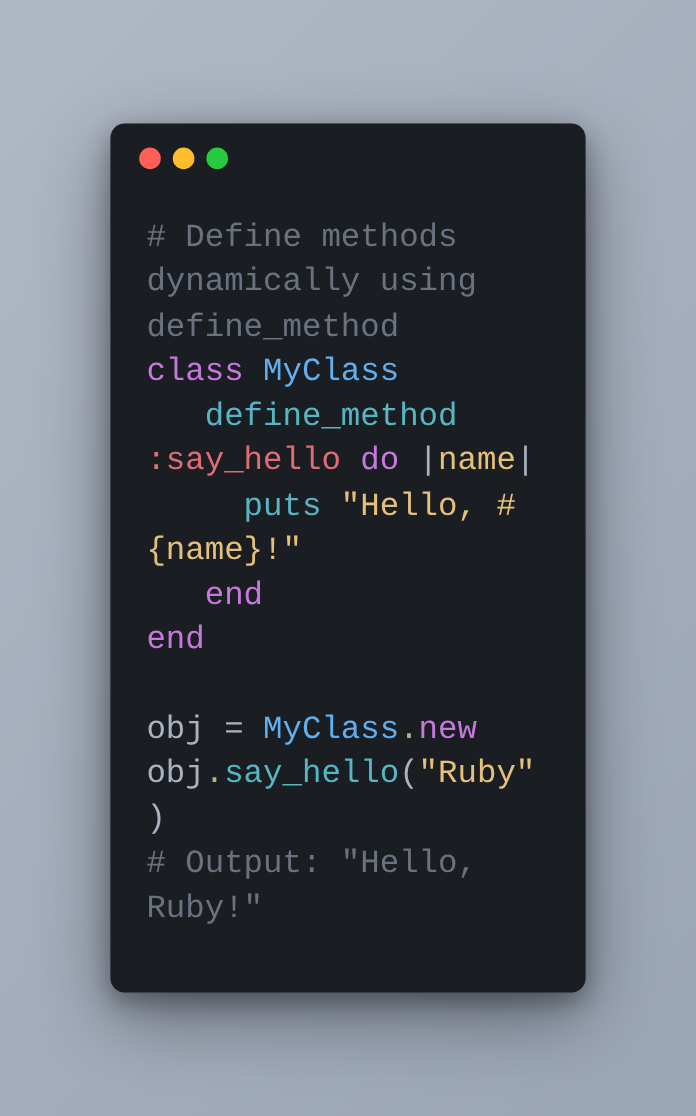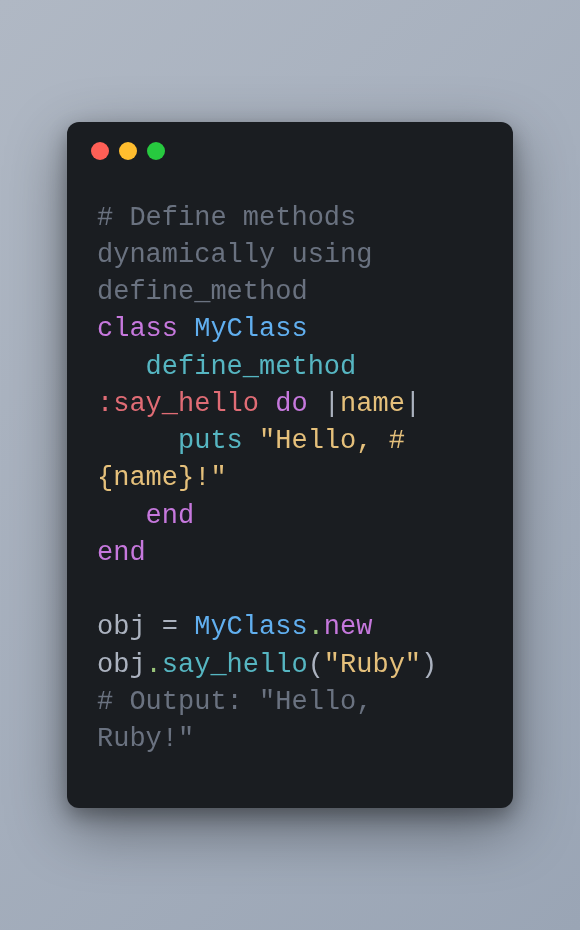--- a/index.html
+++ b/index.html
@@ -6,21 +6,21 @@
   body {
     width: 580px;
     height: 930px;
     background: linear-gradient(135deg, #b0b8c4 0%, #9aa5b5 100%);
     display: flex;
     align-items: center;
     justify-content: center;
     font-family: 'Menlo', 'Consolas', 'Courier New', monospace;
   }
   .window {
-    width: 446px;
+    width: 396px;
     background: #1a1d21;
     border-radius: 12px;
     box-shadow: 0 20px 60px rgba(0,0,0,0.4), 0 8px 20px rgba(0,0,0,0.3);
     overflow: hidden;
   }
   .titlebar {
     padding: 20px 24px 0 24px;
     display: flex;
     gap: 10px;
   }

